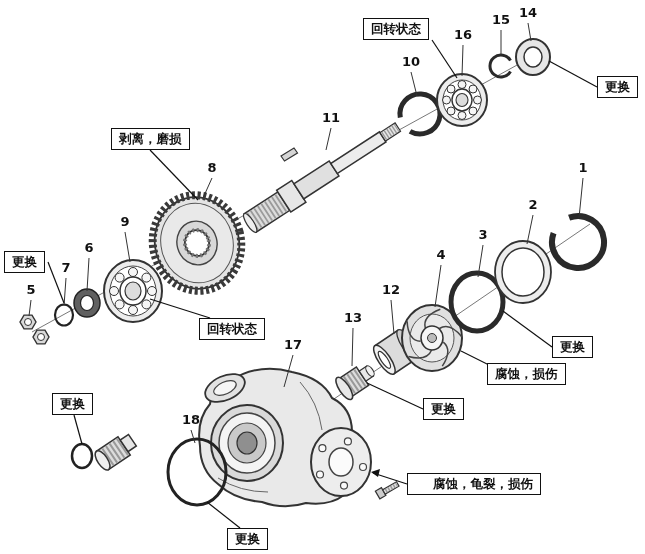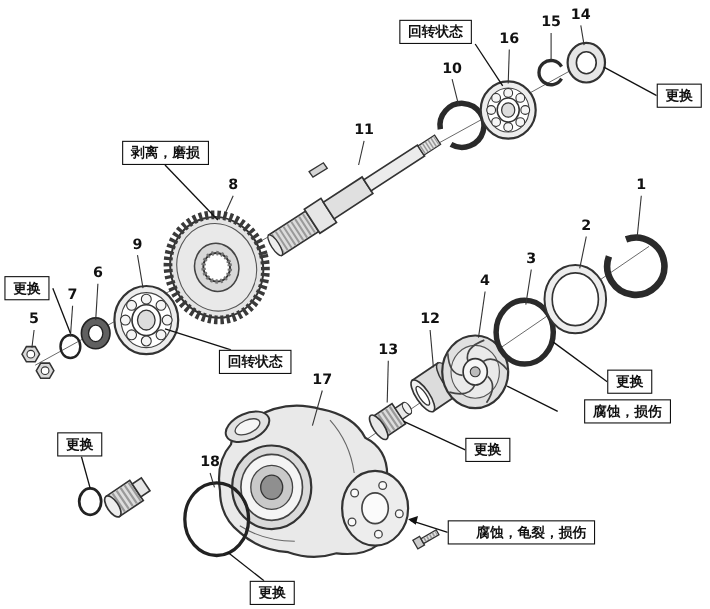--- a/index.html
+++ b/index.html
@@ -230,18 +230,18 @@
       <text x="191" y="424">18</text>
     </g>
   </svg>
 
   <div class="callout" style="left:363px;top:18px;">回转状态</div>
   <div class="callout" style="left:597px;top:76px;">更换</div>
   <div class="callout" style="left:99px;top:128px;margin-left:12px;">剥离，磨损</div>
   <div class="callout" style="left:4px;top:251px;">更换</div>
   <div class="callout" style="left:199px;top:318px;">回转状态</div>
   <div class="callout" style="left:552px;top:336px;">更换</div>
-  <div class="callout" style="left:531px;top:363px;text-align:center;">腐蚀，损伤</div>
+  <div class="callout" style="left:487px;top:363px;text-align:center;">腐蚀，损伤</div>
   <div class="callout" style="left:423px;top:398px;">更换</div>
   <div class="callout" style="left:52px;top:393px;">更换</div>
   <div class="callout" style="left:407px;top:473px;padding-left:25px;">腐蚀，龟裂，损伤</div>
   <div class="callout" style="left:227px;top:528px;">更换</div>
 </div>
 
 </body></html>

